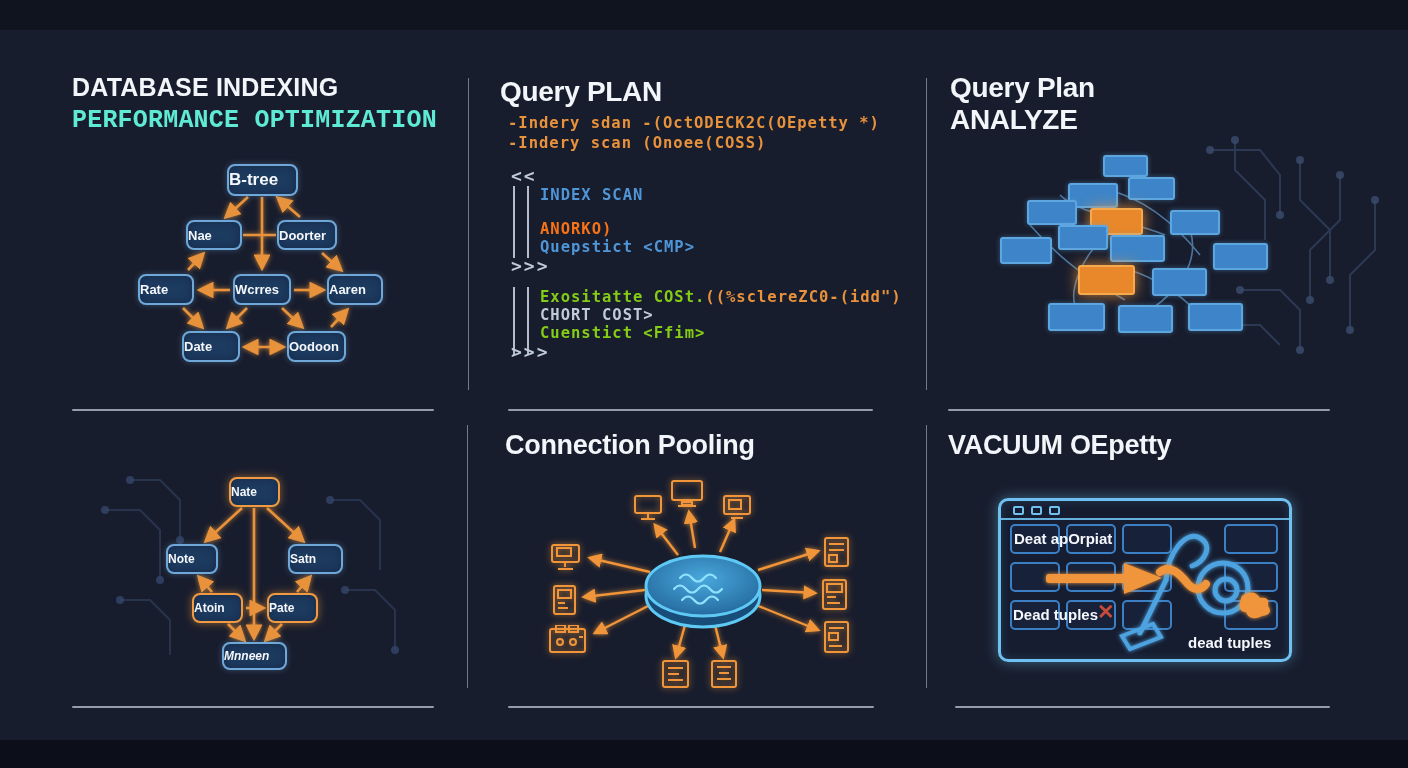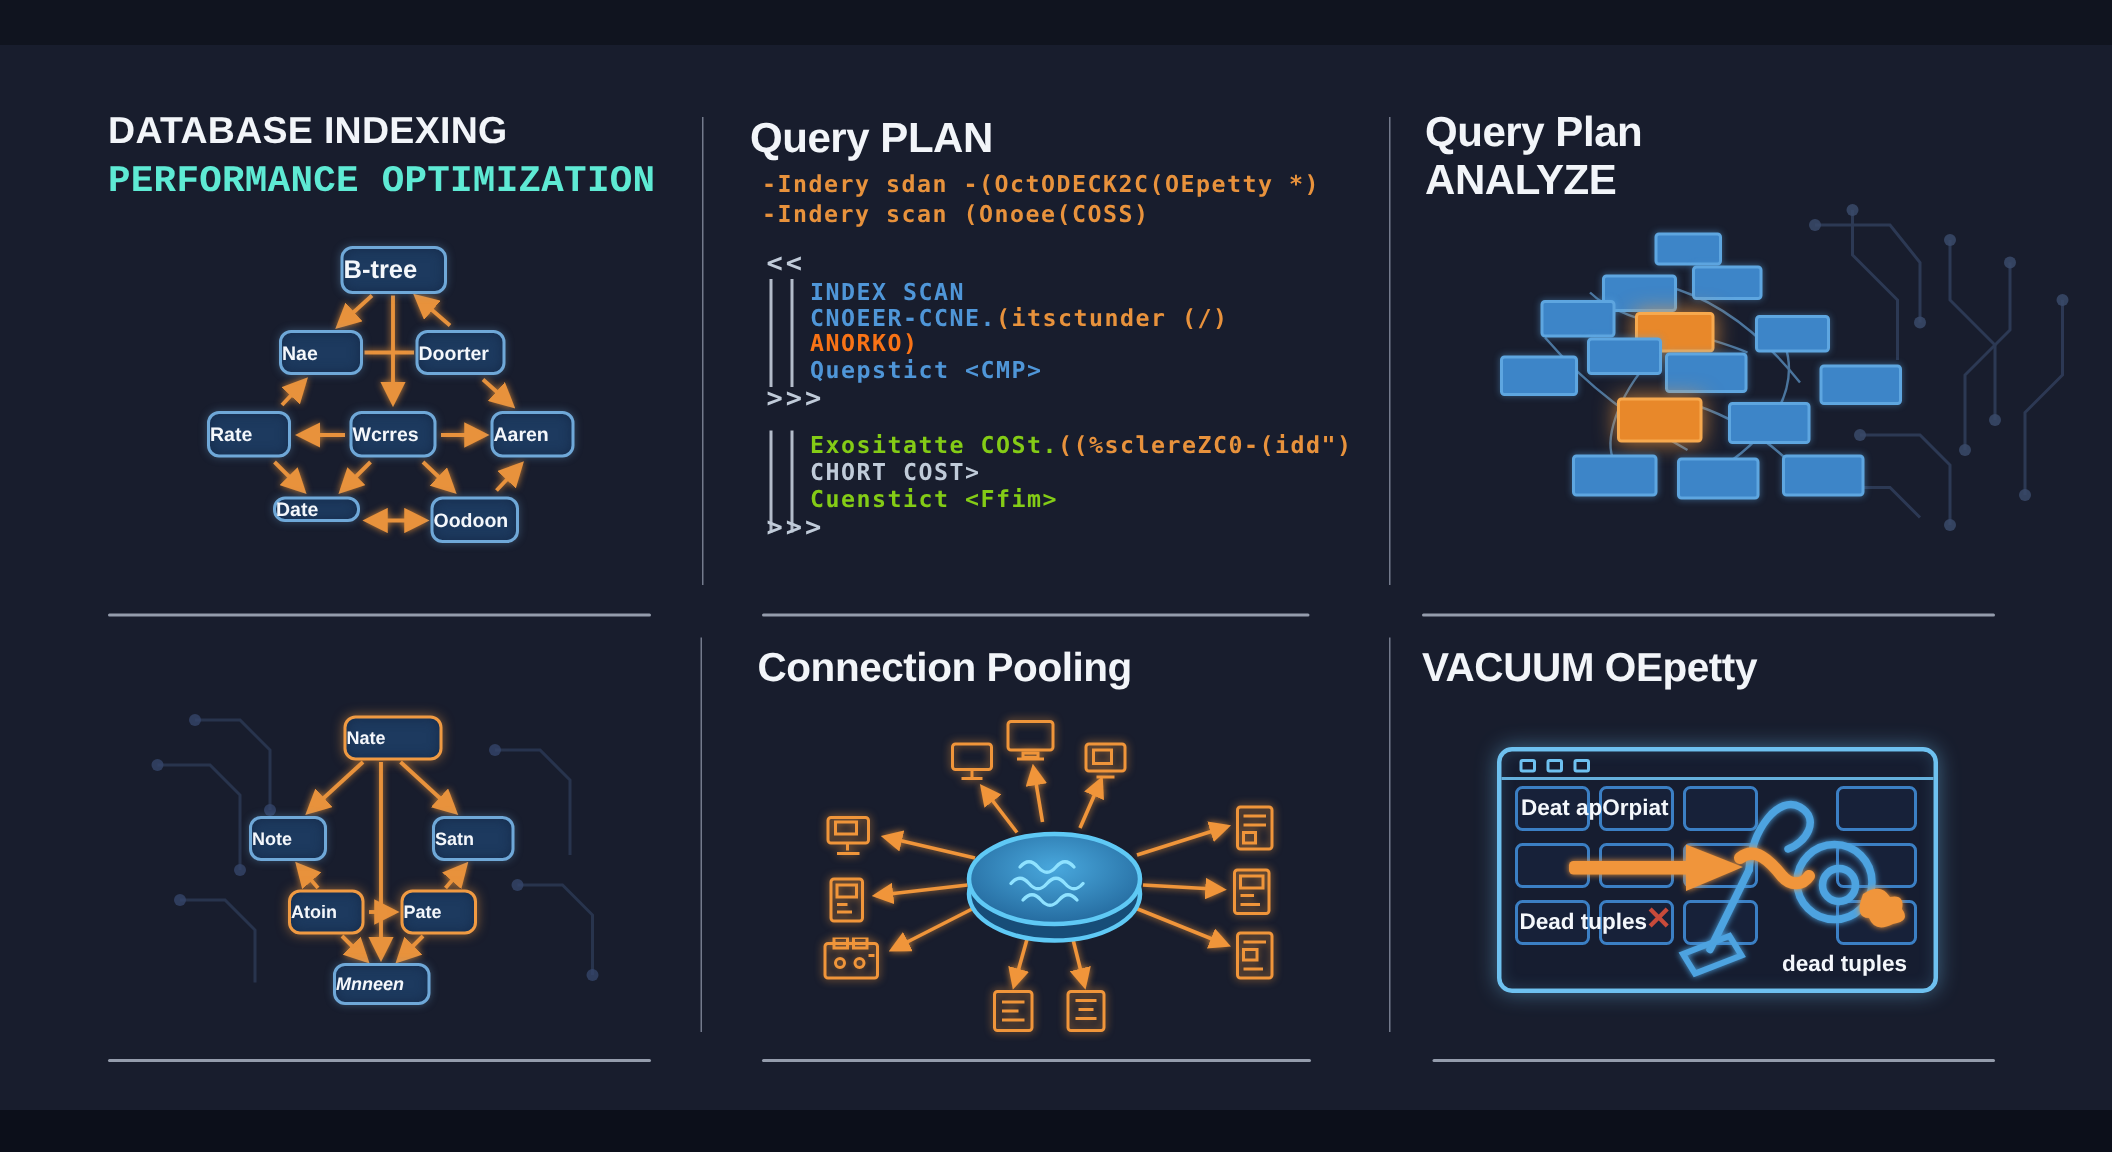--- a/index.html
+++ b/index.html
@@ -128,37 +128,36 @@
     </div>
   <div class="node" style="left:138px; top:274px; width:56px; height:31px;">
       <span>Rate</span>
     </div>
   <div class="node" style="left:233px; top:274px; width:58px; height:31px;">
       <span>Wcrres</span>
     </div>
   <div class="node" style="left:327px; top:274px; width:56px; height:31px;">
       <span>Aaren</span>
     </div>
-  <div class="node" style="left:182px; top:331px; width:58px; height:17px;">
+  <div class="node" style="left:182px; top:331px; width:58px; height:31px;">
       <span>Date</span>
     </div>
   <div class="node" style="left:287px; top:331px; width:59px; height:31px;">
       <span>Oodoon</span>
     </div>
 
   <div class="title-lg" style="left:500px; top:76px; font-size:28px;">Query PLAN</div>
 
   <div class="code code-sz c-orange" style="left:508px; top:114px;">-Indery sdan -(OctODECK2C(OEpetty *)</div>
   <div class="code code-sz c-orange" style="left:508px; top:134px;">-Indery scan (Onoee(COSS)</div>
 
   <div class="code c-steel" style="left:511px; top:165px; font-size:18px; font-weight:700; letter-spacing:2px;">&lt;&lt;</div>
   <div class="bar" style="left:513px; top:186px; height:72px;"></div>
   <div class="bar" style="left:527px; top:186px; height:72px;"></div>
   <div class="code code-sz c-blue" style="left:540px; top:186px;">INDEX SCAN</div>
-  <div class="code code-sz" style="left:540px; top:203px;"><span class="c-blue">CNOEER-CCNE.</span><span class="c-orange">(itsctunder (/)</span></div>
   <div class="code code-sz c-amber" style="left:540px; top:220px;">ANORKO)</div>
   <div class="code code-sz c-blue" style="left:540px; top:238px;">Quepstict &lt;CMP&gt;</div>
   <div class="code c-steel" style="left:511px; top:255px; font-size:18px; font-weight:700; letter-spacing:2px;">&gt;&gt;&gt;</div>
 
   <div class="bar" style="left:513px; top:287px; height:68px;"></div>
   <div class="bar" style="left:527px; top:287px; height:68px;"></div>
   <div class="code code-sz" style="left:540px; top:288px;"><span class="c-lblue">Exositatte COSt.</span><span class="c-orange">((%sclereZC0-(idd")</span></div>
   <div class="code code-sz c-steel" style="left:540px; top:306px;">CHORT COST&gt;</div>
   <div class="code code-sz c-lblue" style="left:540px; top:324px;">Cuenstict &lt;Ffim&gt;</div>
   <div class="code c-steel" style="left:511px; top:341px; font-size:18px; font-weight:700; letter-spacing:2px;">&gt;&gt;&gt;</div>
@@ -248,21 +247,21 @@
       <line x1="267" y1="508" x2="303" y2="541" marker-end="url(#ah2)"></line>
       <line x1="254" y1="508" x2="254" y2="638" marker-end="url(#ah2)"></line>
       <line x1="212" y1="592" x2="199" y2="577" marker-end="url(#ah2)"></line>
       <line x1="297" y1="592" x2="310" y2="577" marker-end="url(#ah2)"></line>
       <line x1="246" y1="608" x2="263" y2="608" marker-end="url(#ah2)"></line>
       <line x1="228" y1="624" x2="244" y2="640" marker-end="url(#ah2)"></line>
       <line x1="282" y1="624" x2="266" y2="640" marker-end="url(#ah2)"></line>
     </g>
   </svg>
 
-  <div class="node orange-b small" style="left:229px; top:477px; width:66px; height:30px;">
+  <div class="node orange-b small" style="left:229px; top:477px; width:51px; height:30px;">
       <span>Nate</span>
     </div>
   <div class="node small" style="left:166px; top:544px; width:52px; height:30px;">
       <span>Note</span>
     </div>
   <div class="node small" style="left:288px; top:544px; width:55px; height:30px;">
       <span>Satn</span>
     </div>
   <div class="node orange-b small" style="left:192px; top:593px; width:51px; height:30px;">
       <span>Atoin</span>

